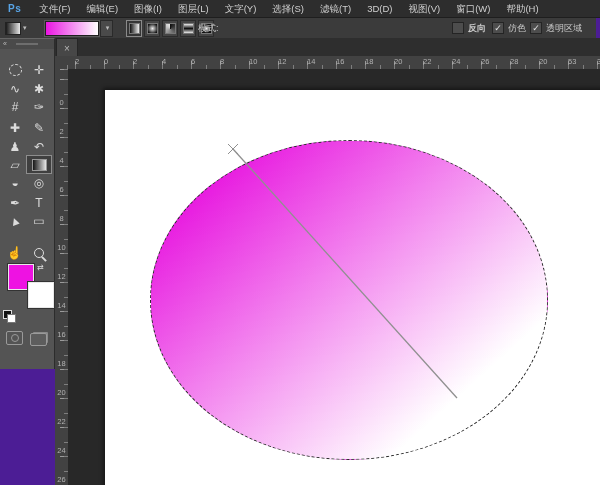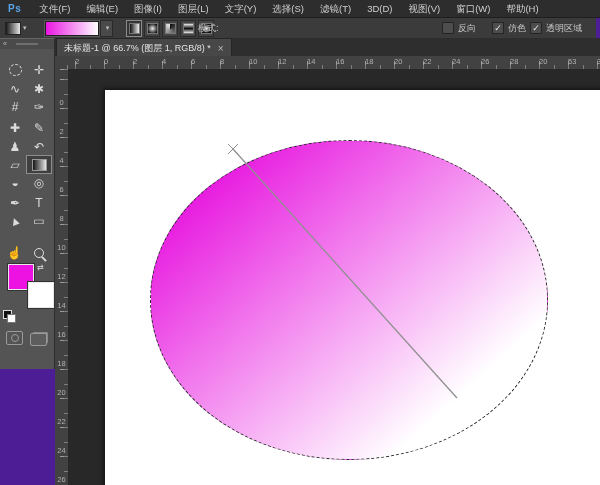--- a/index.html
+++ b/index.html
@@ -35,21 +35,21 @@
   .ob-label{color:#c4c4c4;margin-right:4px;}
   .dropdown{background:#474747;border:1px solid #2a2a2a;border-bottom-color:#555;height:14px;
             display:flex;align-items:center;padding:0 3px;color:#ddd;}
   #mode-select{width:100px;justify-content:space-between;}
   #opacity-wrap{left:336px;}
   #opacity-box{width:32px;height:14px;background:#474747;border:1px solid #2a2a2a;display:flex;
                align-items:center;justify-content:center;color:#ddd;}
   #opacity-dd{width:12px;height:16px;background:#4a4a4a;border:1px solid #2a2a2a;display:flex;
               align-items:center;justify-content:center;margin-left:1px;}
   .cb-wrap{gap:4px;}
-  #cb-0{left:442px;} #cb-1{left:492px;} #cb-2{left:530px;}
+  #cb-0{left:452px;font-weight:bold;} #cb-1{left:492px;} #cb-2{left:530px;}
   .cb-box{width:10px;height:10px;background:#4d4d4d;border:1px solid #242424;display:flex;
           align-items:center;justify-content:center;font-size:9px;color:#e2e2e2;line-height:10px;}
   
   #tabbar{position:absolute;left:55px;top:38px;width:545px;height:18px;background:#2e2e2e;}
   #doc-tab{position:absolute;left:1px;top:0;height:18px;background:#474747;border:1px solid #262626;
            border-bottom:none;display:flex;align-items:center;padding:0 7px;font-size:9px;color:#e3e3e3;gap:7px;}
   #tab-close{color:#b5b5b5;font-size:10px;}
   
   #toolbar{position:absolute;left:0;top:38px;width:54px;height:330px;background:#545454;
            border-right:1px solid #2c2c2c;border-top:1px solid #666;}
@@ -156,21 +156,20 @@
         <span>仿色</span>
       </div>
       <div class="ob cb-wrap" id="cb-2">
         <span class="cb-box">✓</span>
         <span>透明区域</span>
       </div>
     </div>
 
   <div id="tabbar">
     <div id="doc-tab">
-      <span>未标题-1 @ 66.7% (图层 1, RGB/8) *</span>
       <span id="tab-close">×</span>
     </div>
   </div>
 
   <div id="toolbar">
     <div id="tb-head">
       <span>«</span>
       <span id="tb-grip"></span>
     </div>
     <div id="tools-grid">

